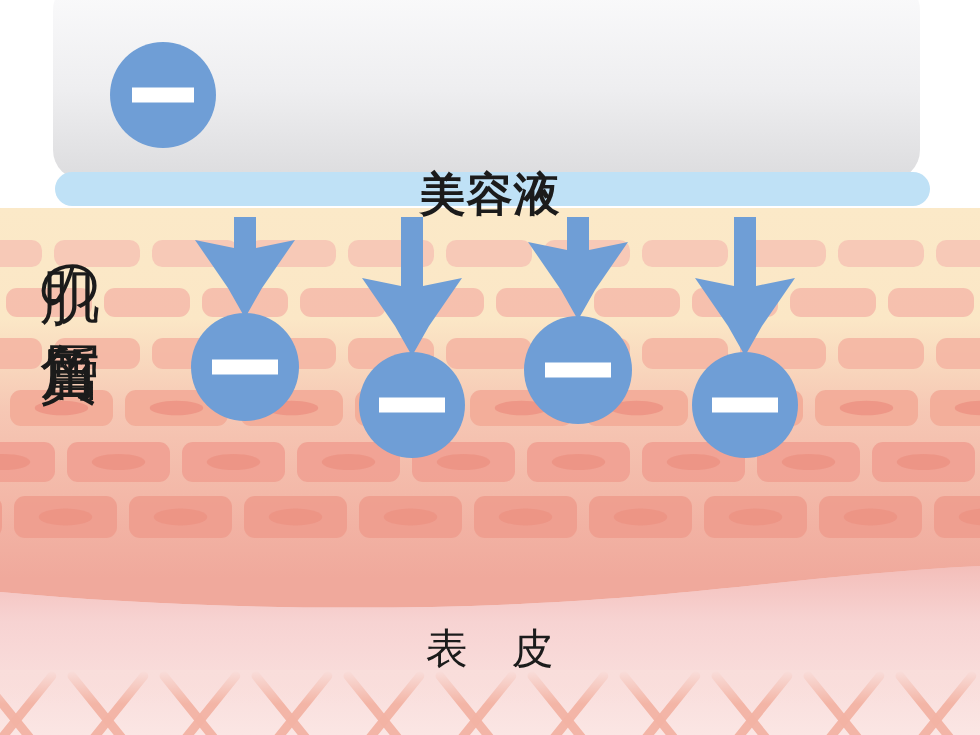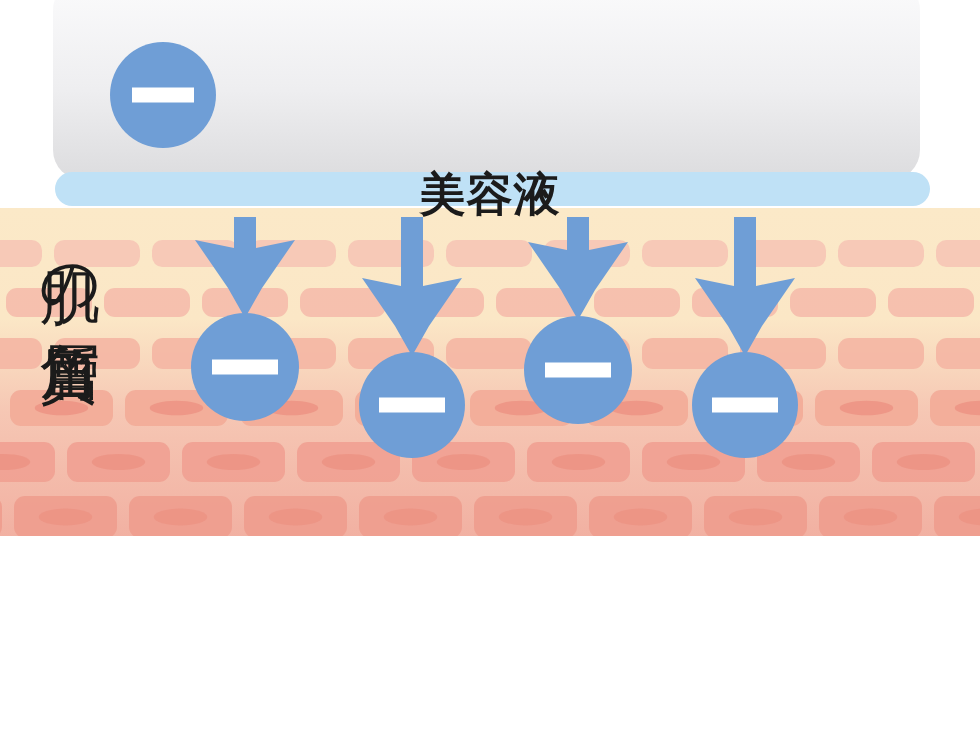--- a/index.html
+++ b/index.html
@@ -1,21 +1,21 @@
 <!DOCTYPE html>
 <html><head>
 <meta charset="utf-8">
 <style>
   html,body{margin:0;padding:0;}
   body{
     width:980px;height:735px;overflow:hidden;
     font-family:"Liberation Sans","DejaVu Sans",sans-serif;
     background:#ffffff;
   }
-  #stage{position:relative;width:980px;height:536px;overflow:hidden;background:#ffffff;}
+  #stage{position:relative;width:980px;height:735px;overflow:hidden;background:#ffffff;}
   #stage svg{position:absolute;left:0;top:0;}
 
   .lbl{position:absolute;color:#1b1b1b;font-weight:700;letter-spacing:0.02em;}
 
   #label-serum{
     left:0;top:166px;width:980px;text-align:center;
     font-size:46px;line-height:56px;
   }
   #label-epidermis{
     left:0;top:624px;width:980px;text-align:center;
@@ -239,14 +239,15 @@
       <rect x="53" y="-20" width="867" height="200" rx="30" ry="30" fill="url(#gDevice)"></rect>
       <rect x="55" y="172" width="875" height="34" rx="17" ry="17" fill="#bfe1f6"></rect>
       <g>
         <circle cx="163" cy="95" r="53" fill="#6f9ed6"></circle>
         <rect x="132" y="87.5" width="62" height="15" fill="#ffffff"></rect>
       </g>
     </svg>
 
   <div class="lbl" id="label-serum">美容液</div>
   <div class="lbl" id="label-corneum">肌の角質層</div>
+  <div class="lbl" id="label-epidermis">表　皮</div>
 
 </div>
 
 </body></html>

